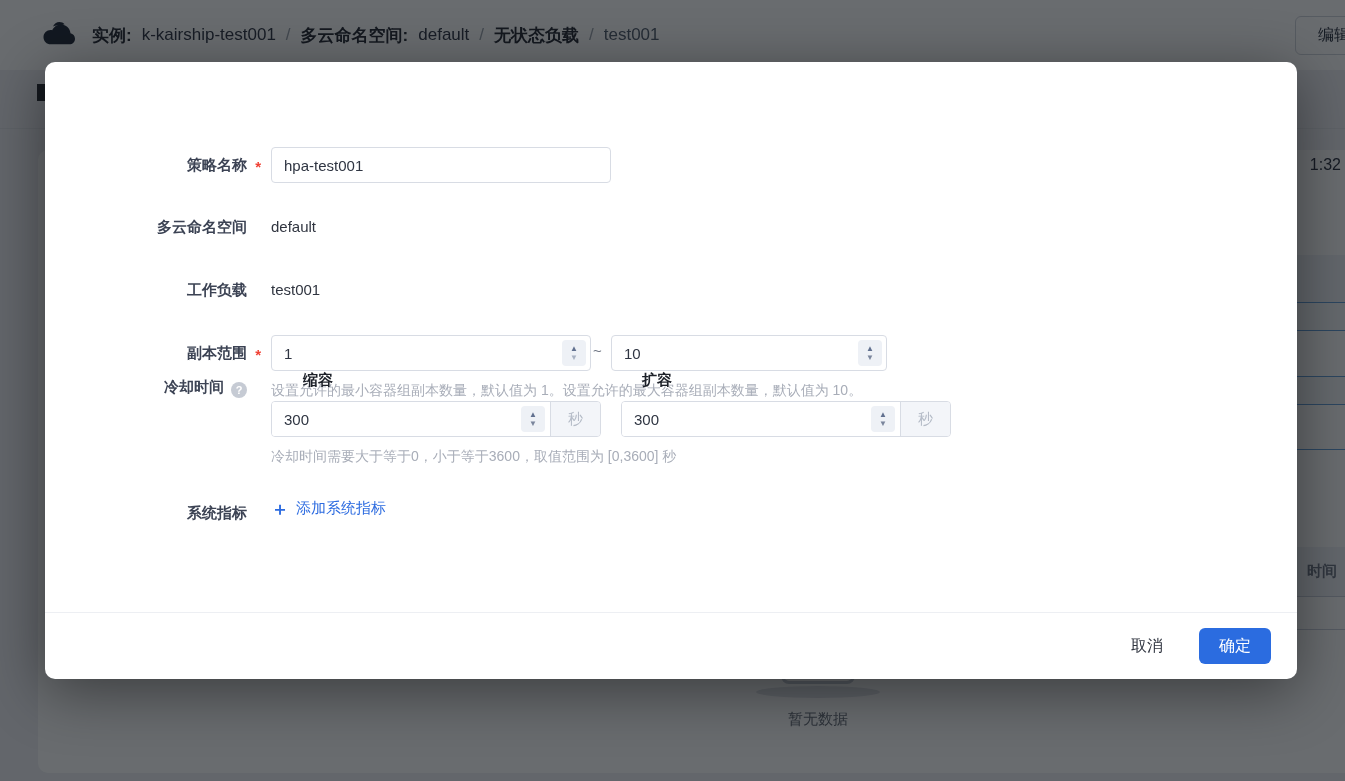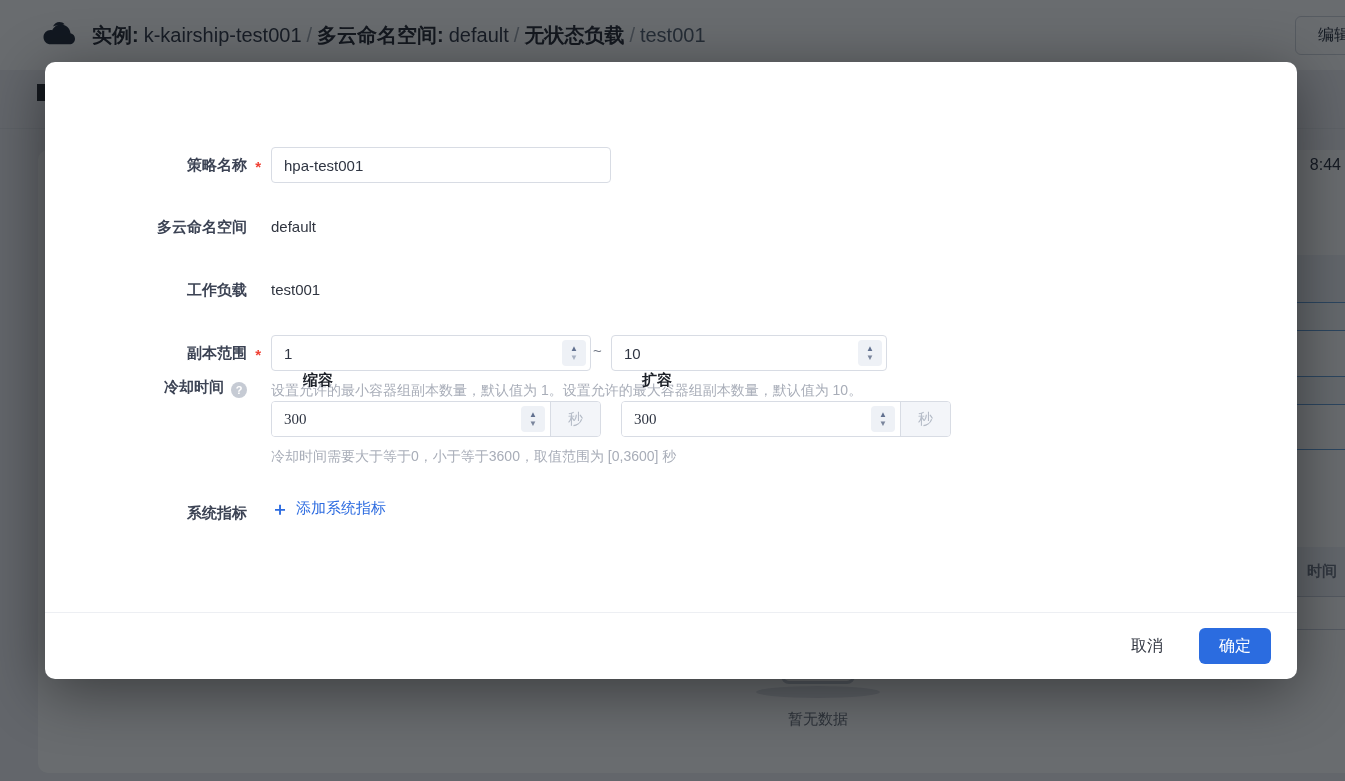--- a/index.html
+++ b/index.html
@@ -9,21 +9,21 @@
     background:#eef0f4; position:relative; color:#252b3a;
   }
 
   
   .page { position:absolute; inset:0; }
   .topbar {
     position:absolute; top:0; left:0; right:0; height:70px;
     background:#ffffff; display:flex; align-items:center; padding:0 40px;
   }
   .cloud-icon { width:38px; height:30px; margin-right:14px; flex:0 0 auto; }
-  .breadcrumb { display:flex; align-items:center; gap:5px; font-size:20px; white-space:nowrap; }
+  .breadcrumb { display:flex; align-items:center; gap:10px; font-size:17px; white-space:nowrap; }
   .crumb-label { font-weight:700; color:#20242e; }
   .crumb-value { font-weight:400; color:#2b3140; }
   .crumb-sep { color:#9aa0ab; }
   .crumb-current { color:#4e5969; }
   .edit-button {
     position:absolute; top:16px; right:-28px; padding:8px 22px;
     background:#ffffff; border:1px solid #ced2da; border-radius:6px;
     font-size:16px; color:#252b3a; font-family:inherit;
   }
   .page-divider { position:absolute; top:128px; left:0; right:0; height:1px; background:#e2e5ea; }
@@ -98,21 +98,21 @@
   }
   .spin span { font-size:8px; line-height:9px; cursor:pointer; }
   .spin .up { color:#61708f; }
   .spin .down { color:#a9b2c3; }
   .spin .down.dark { color:#7b869d; }
   .tilde { position:absolute; left:548px; top:7px; font-size:15px; color:#6b7280; }
 
   .sub-label { position:absolute; font-size:15px; font-weight:700; color:#1d2129; line-height:20px; }
   .input-group {
     position:absolute; height:36px; width:330px; display:flex;
-    border:1px solid #d8dce4; border-radius:4px; background:#fff; overflow:hidden;font-family:Liberation Serif, serif;
+    border:1px solid #d8dce4; border-radius:4px; background:#fff; overflow:hidden;
   }
   .input-group .num-inner { position:relative; flex:1; }
   .input-group input {
     width:100%; height:34px; border:none; outline:none; padding:0 36px 0 12px;
     font-size:15px; color:#2f3542; font-family:inherit;
   }
   .input-group .spin { top:4px; }
   .addon {
     width:50px; background:#f3f5f9; border-left:1px solid #d8dce4;
     display:flex; align-items:center; justify-content:center;
@@ -157,21 +157,21 @@
       <span class="crumb-sep">/</span>
       <span class="crumb-value crumb-current">test001</span>
     </nav>
     <button class="edit-button">编辑</button>
   </div>
 
   <div class="page-divider"></div>
   <div class="left-text-fragment"></div>
 
   <div class="content-card">
-    <div class="timestamp-frag">8:44</div>
+    <div class="timestamp-frag">1:32</div>
 
     <div class="bg-table">
       <div class="thead"></div>
       <div class="r s"></div>
       <div class="r t"></div>
       <div class="r s"></div>
       <div class="r t last"></div>
     </div>
 
     <div class="bg-col-header">时间</div>

